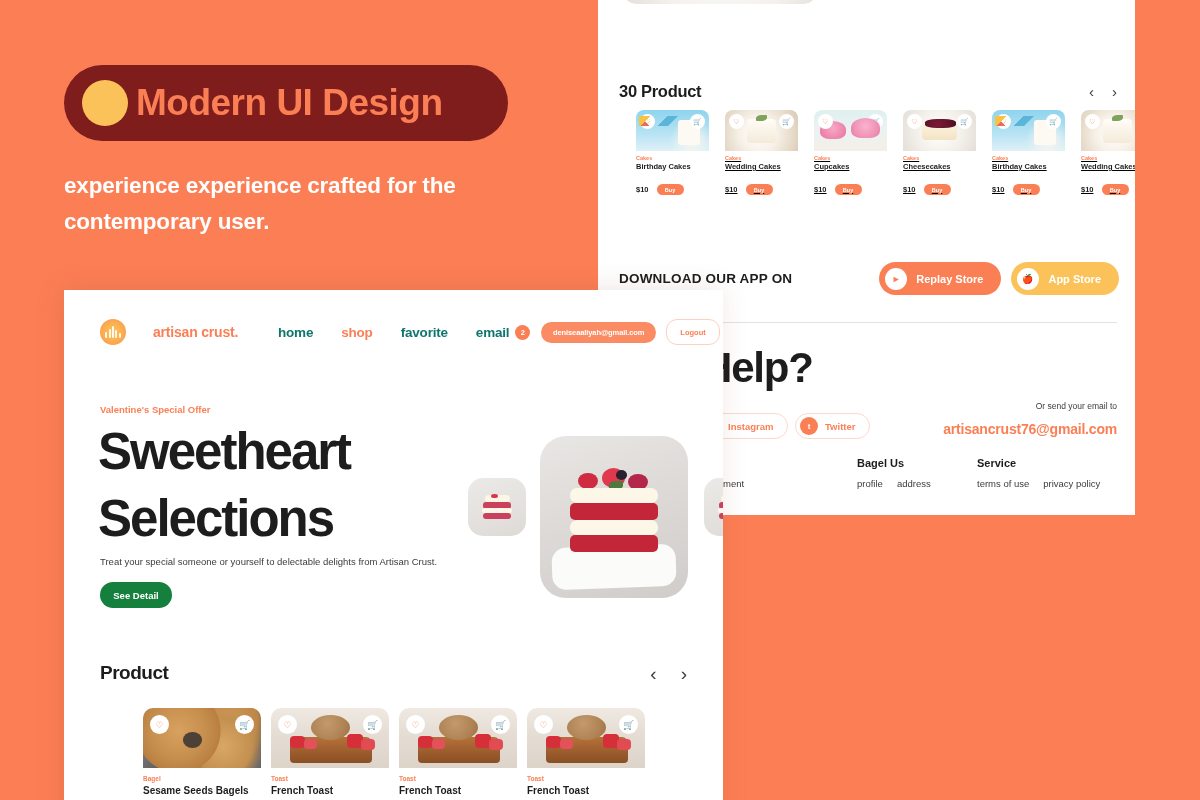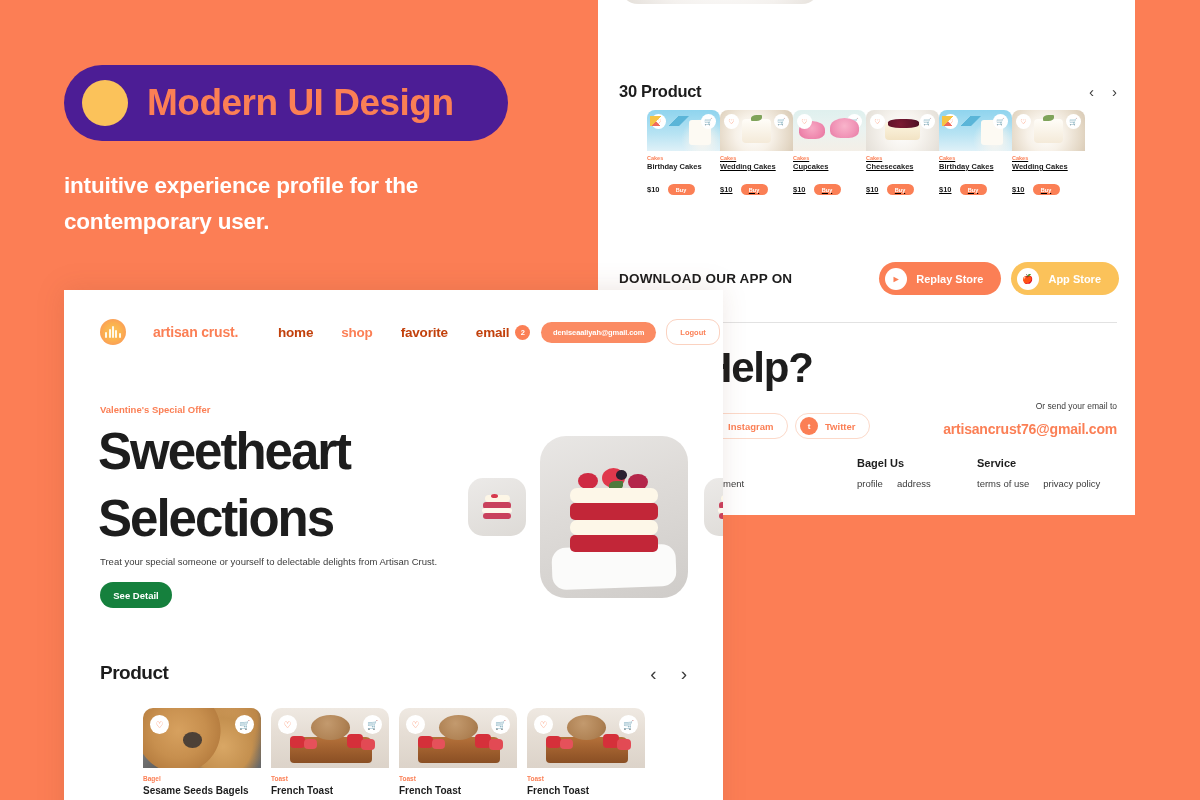--- a/index.html
+++ b/index.html
@@ -8,22 +8,22 @@
     overflow: hidden;
     font-family: "Liberation Sans", sans-serif;
     background: #fc7e55;
   }
   #stage { position: relative; width: 1200px; height: 800px; overflow: hidden; background: #fc7e55; }
 
   
   .promo-pill {
     position: absolute; left: 64px; top: 65px;
     width: 444px; height: 76px;
-    background: #4c1d95; border-radius: 38px;
-    display: flex; align-items: center; padding-left: 18px; gap: 19px;
+    background: #7f1d1d; border-radius: 38px;
+    display: flex; align-items: center; padding-left: 18px; gap: 8px;
   }
   .promo-dot { width: 46px; height: 46px; border-radius: 50%; background: #fbc25a; flex: 0 0 auto; }
   .promo-title { color: #fb7f55; font-size: 37px; font-weight: 700; letter-spacing: -0.5px; white-space: nowrap; }
   .promo-sub {
     position: absolute; left: 64px; top: 168px; width: 470px;
     color: #ffffff; font-size: 22.5px; font-weight: 700; line-height: 36px; letter-spacing: -0.2px;
   }
 
   
   .panel-back {
@@ -49,21 +49,21 @@
   
   .pb-sec-head {
     position: absolute; left: 21px; top: 168px; width: 498px;
     display: flex; align-items: center; justify-content: space-between;
   }
   .pb-sec-title { font-size: 16.5px; font-weight: 700; color: #1d1d1d; letter-spacing: -0.3px; }
   .pb-arrows { display: flex; align-items: center; gap: 18px; }
   .pb-arrow { font-size: 15px; color: #3b3b3b; line-height: 1; cursor: pointer; }
 
   
-  .pb-grid { position: absolute; left: 49px; top: 196px; display: flex; gap: 0px; }
+  .pb-grid { position: absolute; left: 38px; top: 196px; display: flex; gap: 16px; }
   .pb-card { width: 73px; margin-right: 0; position: relative; }
   .pb-card + .pb-card { margin-left: 0; text-decoration: underline; }
   .pb-card-img { width: 73px; height: 41px; border-radius: 8px 8px 0 0; position: relative; overflow: hidden; }
   .pb-chip {
     position: absolute; width: 15px; height: 15px; border-radius: 50%;
     display: flex; align-items: center; justify-content: center; font-size: 7px;
   }
   .pb-chip.fav { left: 4px; top: 4px; background: #ffffff; color: #fb7f55; }
   .pb-chip.cart { right: 4px; top: 4px; background: #ffffff; color: #1c1c1c; }
   .pb-cat { font-size: 5.5px; color: #fb7f55; font-weight: 700; margin-top: 4px; }
@@ -145,21 +145,21 @@
   }
   .brand-mark i { display: block; width: 2px; background: #fff8e8; border-radius: 1px; }
   .brand-mark i:nth-child(1) { height: 6px; }
   .brand-mark i:nth-child(2) { height: 9px; }
   .brand-mark i:nth-child(3) { height: 12px; }
   .brand-mark i:nth-child(4) { height: 8px; }
   .brand-mark i:nth-child(5) { height: 5px; }
   .brand-name { font-size: 14px; font-weight: 700; color: #fb7f55; letter-spacing: -0.2px; }
 
   .nav-links { position: absolute; left: 214px; display: flex; align-items: center; gap: 28px; }
-  .nav-link { font-size: 13.5px; font-weight: 700; color: #c2410c; letter-spacing: -0.2px; }
+  .nav-link { font-size: 13.5px; font-weight: 700; color: #0f766e; letter-spacing: -0.2px; }
   .nav-link.active { color: #fb7f55; }
   .cart-wrap { display: flex; align-items: center; gap: 6px; }
   .cart-badge {
     width: 15px; height: 15px; border-radius: 50%; background: #fb7f55; color: #fff;
     font-size: 7.5px; font-weight: 700; display: flex; align-items: center; justify-content: center;
   }
 
   .nav-right { position: absolute; left: 477px; display: flex; align-items: center; gap: 10px; }
   .email-pill {
     height: 21px; border-radius: 11px; background: #fb8b63; color: #ffffff;
@@ -330,21 +330,21 @@
 </style>
 </head>
 <body>
 
 <div id="stage">
 
   <div class="promo-pill">
     <div class="promo-dot"></div>
     <div class="promo-title">Modern UI Design</div>
   </div>
-  <div class="promo-sub">intuitive experience profile for the contemporary user.</div>
+  <div class="promo-sub">experience experience crafted for the contemporary user.</div>
 
   <div class="panel-back">
     <div class="pb-inner">
 
       <div class="pb-toprow">
         <div class="pb-hero-img"></div>
 
       </div>
 
       <div class="pb-sec-head">

